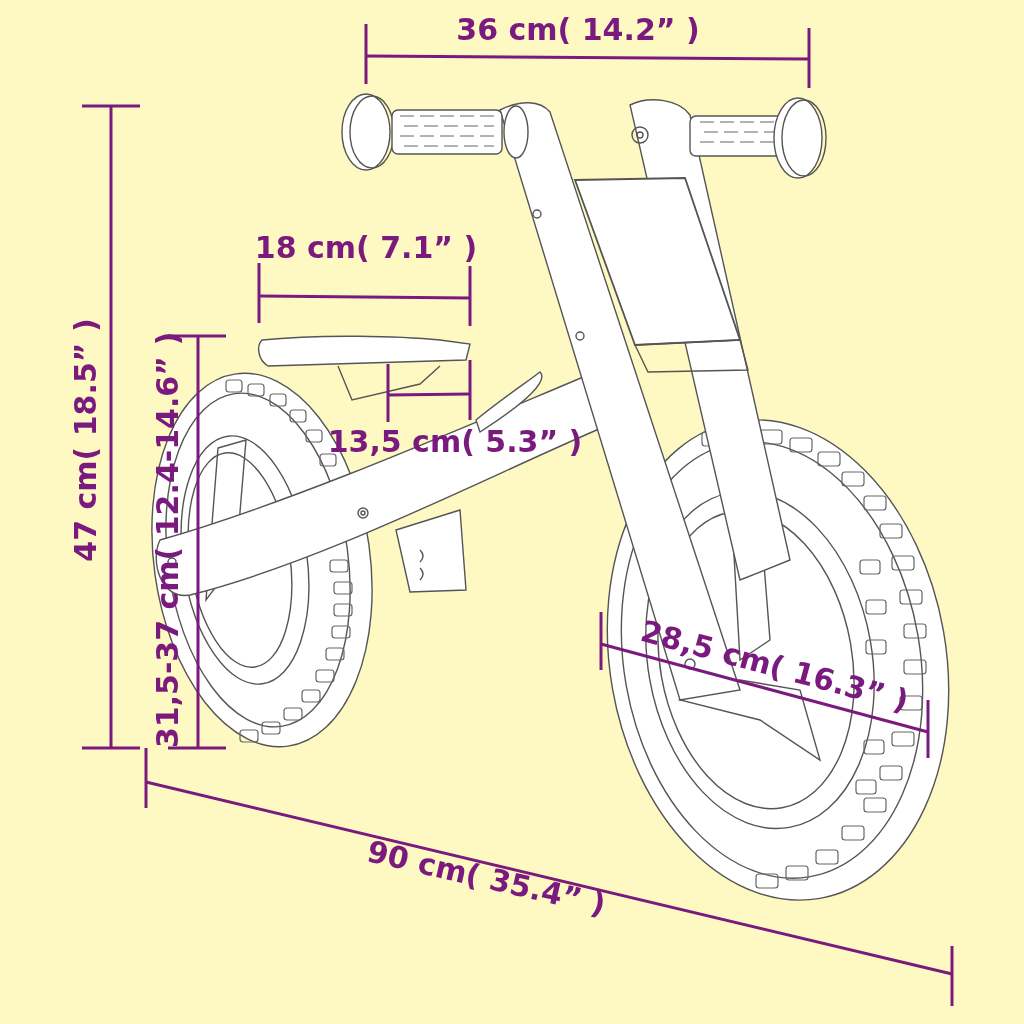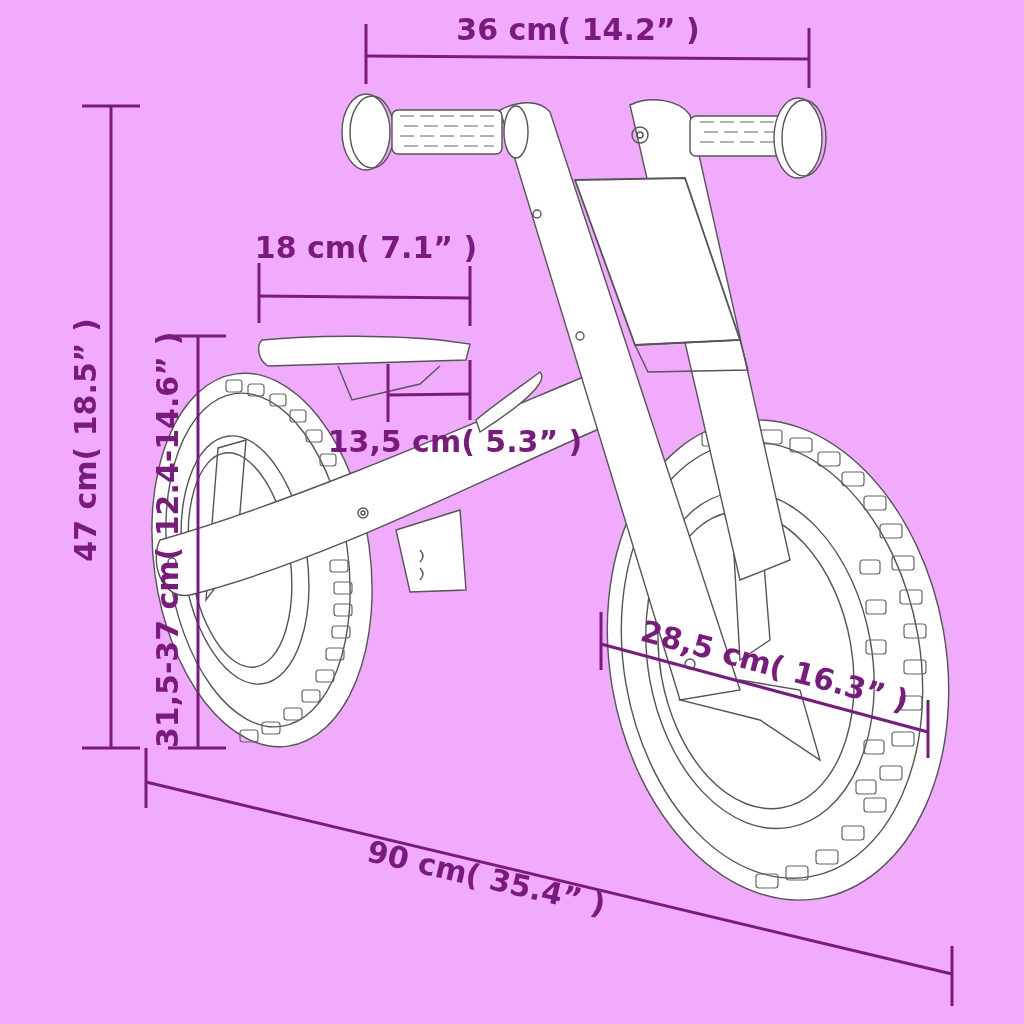--- a/index.html
+++ b/index.html
@@ -1,16 +1,16 @@
 <!DOCTYPE html>
 <html><head>
 <meta charset="utf-8">
 <style>
   html, body { margin:0; padding:0; background:#ffffff; }
-  #stage { position:relative; width:1024px; height:1024px; overflow:hidden; background:#f0abfc; }
+  #stage { position:relative; width:1024px; height:1024px; overflow:hidden; background:#fef9c3; }
   svg { position:absolute; left:0; top:0; }
   .lbl { font-family:"DejaVu Sans", sans-serif; font-weight:bold; font-size:30px; fill:#7b1a7e; }
 </style>
 </head>
 <body>
 
 <div id="stage">
 <svg width="1024" height="1024" viewBox="0 0 1024 1024" xmlns="http://www.w3.org/2000/svg">
 
   <g fill="none" stroke="#555" stroke-width="1.4">

